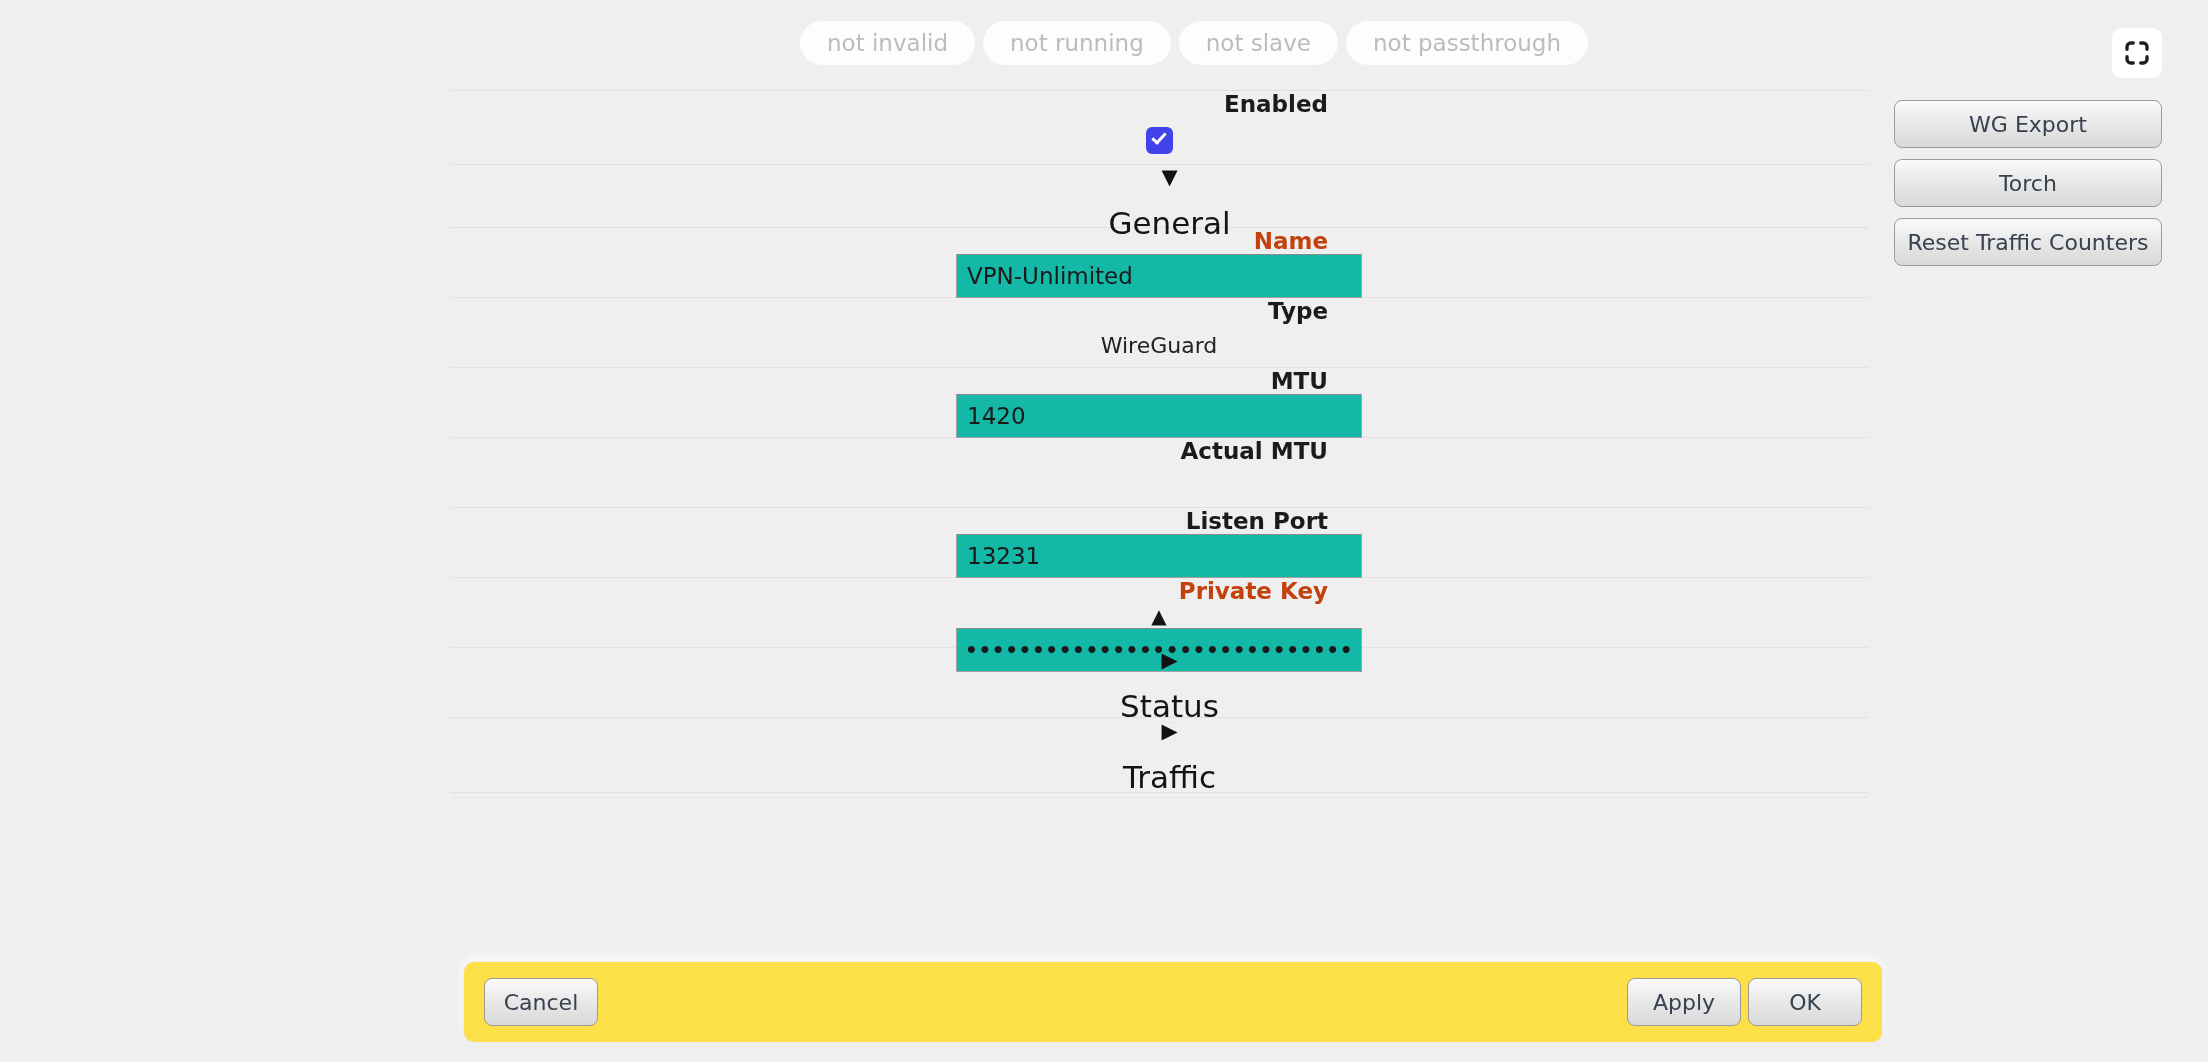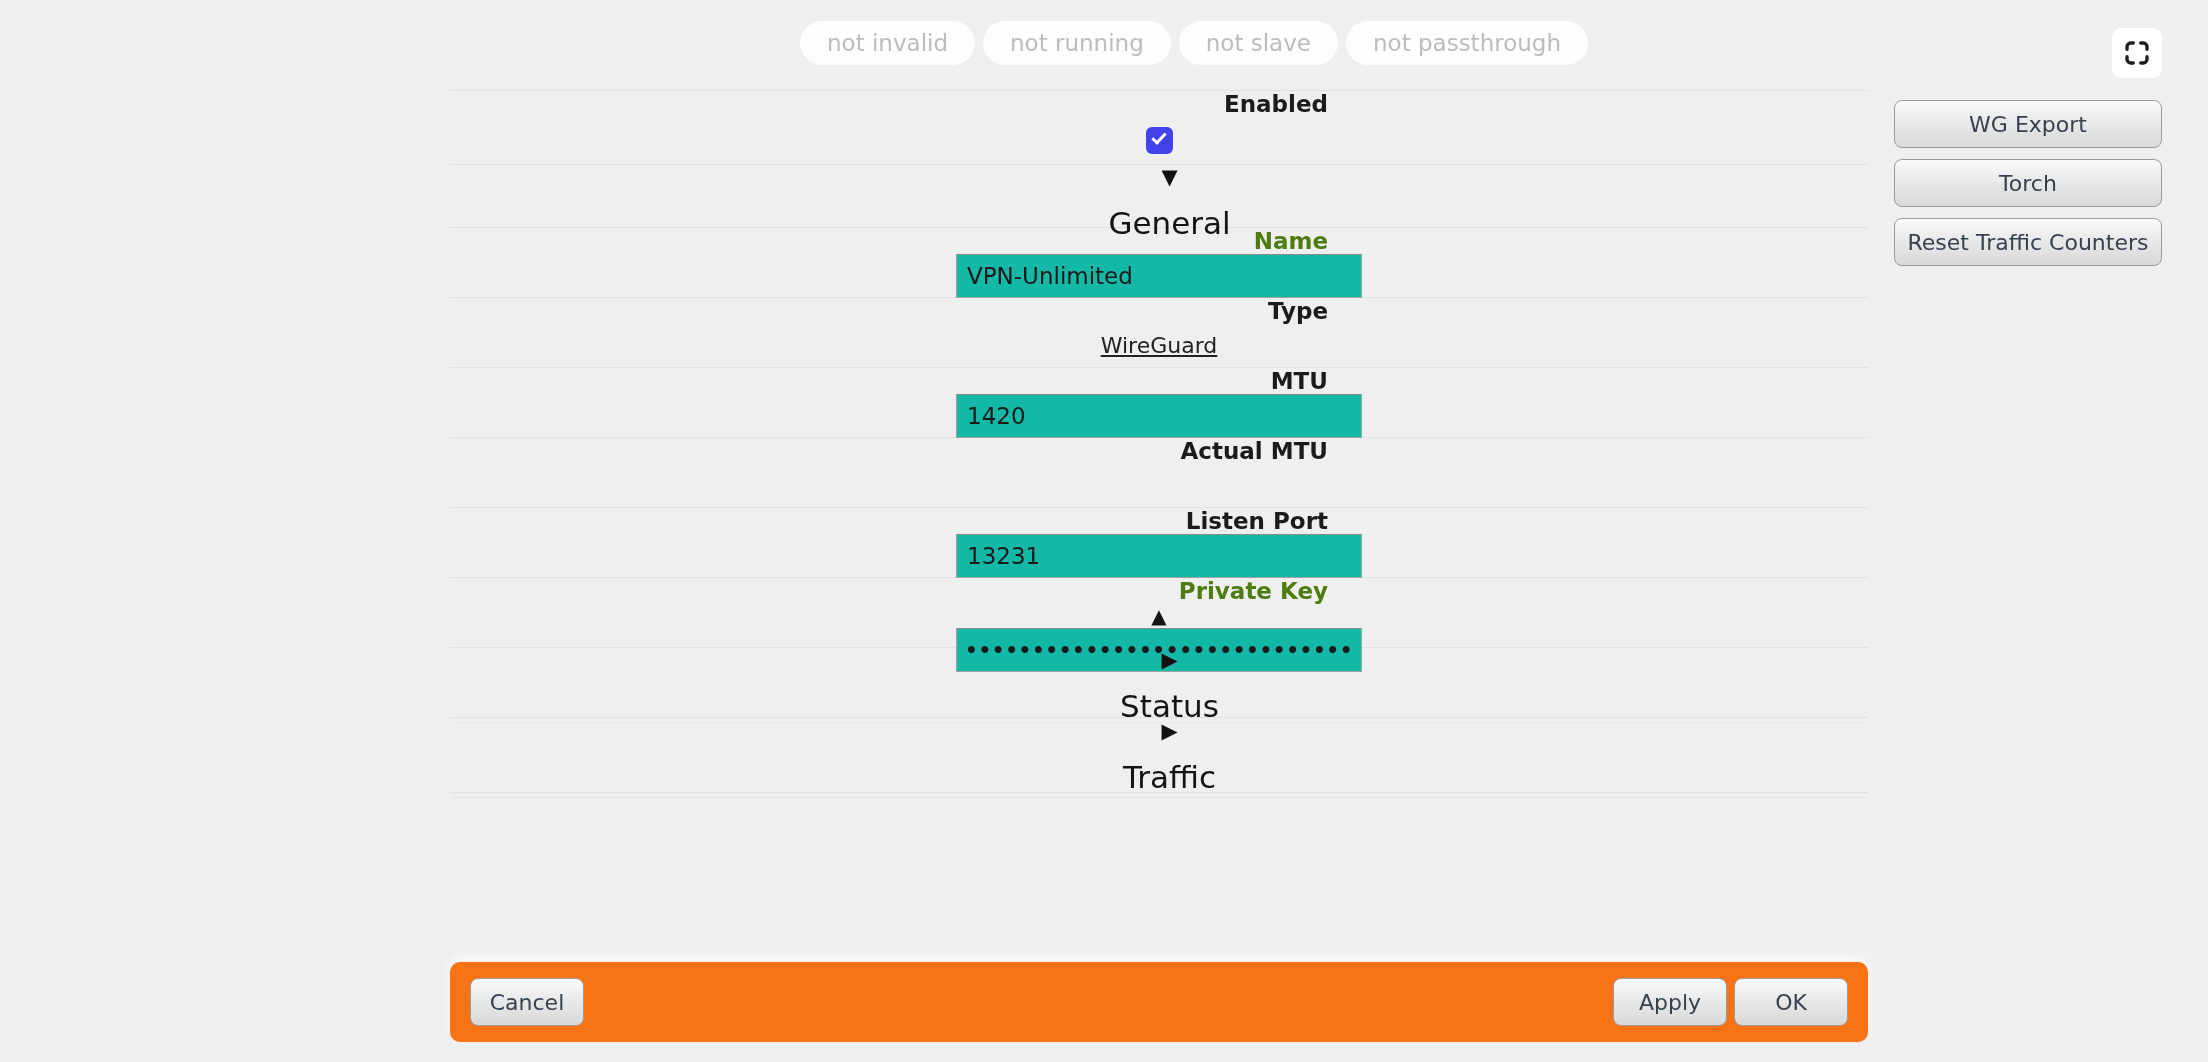--- a/index.html
+++ b/index.html
@@ -69,21 +69,21 @@
   .row.h74 { height: 74px; }
   .row.h76 { height: 76px; }
   .row.h70 { height: 70px; }
   .row.h63 { height: 63px; }
   .row.h75 { height: 75px; }
   .f-label {
     width: 338px; text-align: right;
     font-weight: bold; font-size: 23px; color: #1b1b1b;
     flex: none;
   }
-  .f-label.blue { color: #4d7c0f; }
+  .f-label.blue { color: #c2410c; }
   .f-gap { width: 78px; flex: none; display: flex; align-items: center; justify-content: center; }
   .f-control { flex: 1; display: flex; align-items: center; }
 
   .section-head {
     display: flex; align-items: center; gap: 16px;
     padding-left: 21px;
     border-bottom: 1px solid #e0e0e0;
     cursor: pointer;
   }
   .section-head .tri { font-size: 21px; color: #111; }
@@ -128,28 +128,28 @@
     position: relative;
     cursor: pointer;
   }
   .checkbox .check {
     position: absolute; left: 6px; top: 6px;
     width: 14px; height: 8px;
     border-left: 3px solid #fff; border-bottom: 3px solid #fff;
     transform: rotate(-47deg);
   }
 
-  .static-value { font-size: 22px; color: #222; text-decoration: underline; }
+  .static-value { font-size: 22px; color: #222; }
   .key-toggle { font-size: 20px; color: #141414; cursor: pointer; }
 
   
   .footer-bar {
-    position: absolute; left: 450px; top: 962px;
+    position: absolute; left: 464px; top: 962px;
     width: 1418px; height: 80px;
-    background: #f97316;
+    background: #fde047;
     border-radius: 10px;
     box-shadow: 0 0 0 1px rgba(0,0,0,0.03), 0 -4px 10px rgba(255,255,255,0.9);
     display: flex; align-items: center;
     padding: 0 20px;
   }
   .footer-bar .btn { min-width: 114px; padding: 0 18px; }
   .footer-spacer { flex: 1; }
   .footer-right { display: flex; gap: 7px; }
 </style>
 </head>

